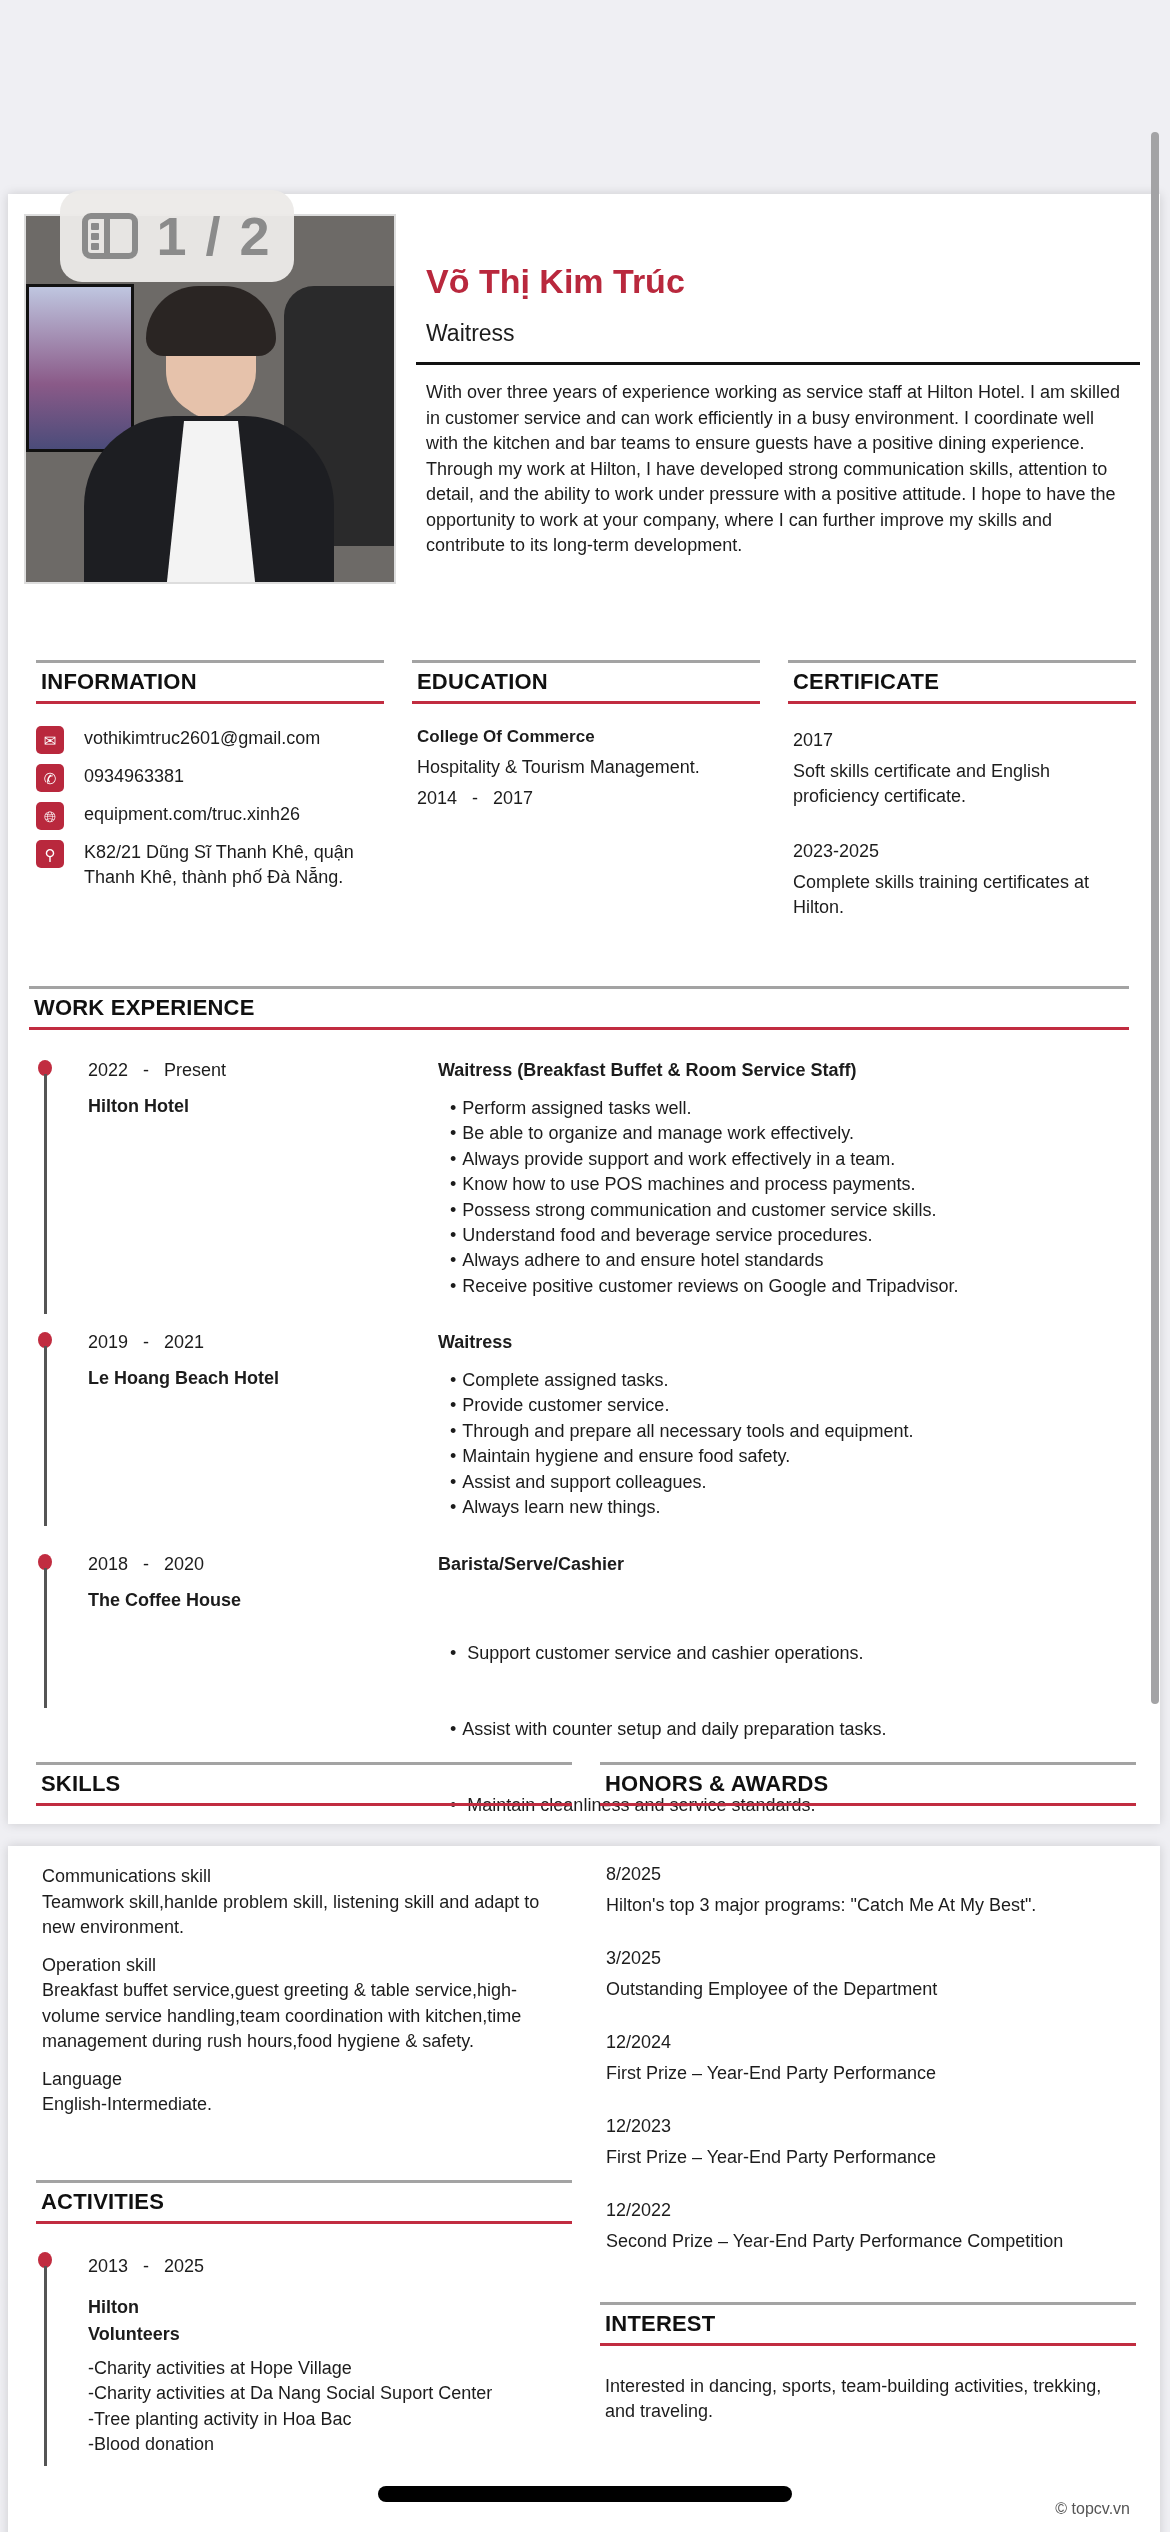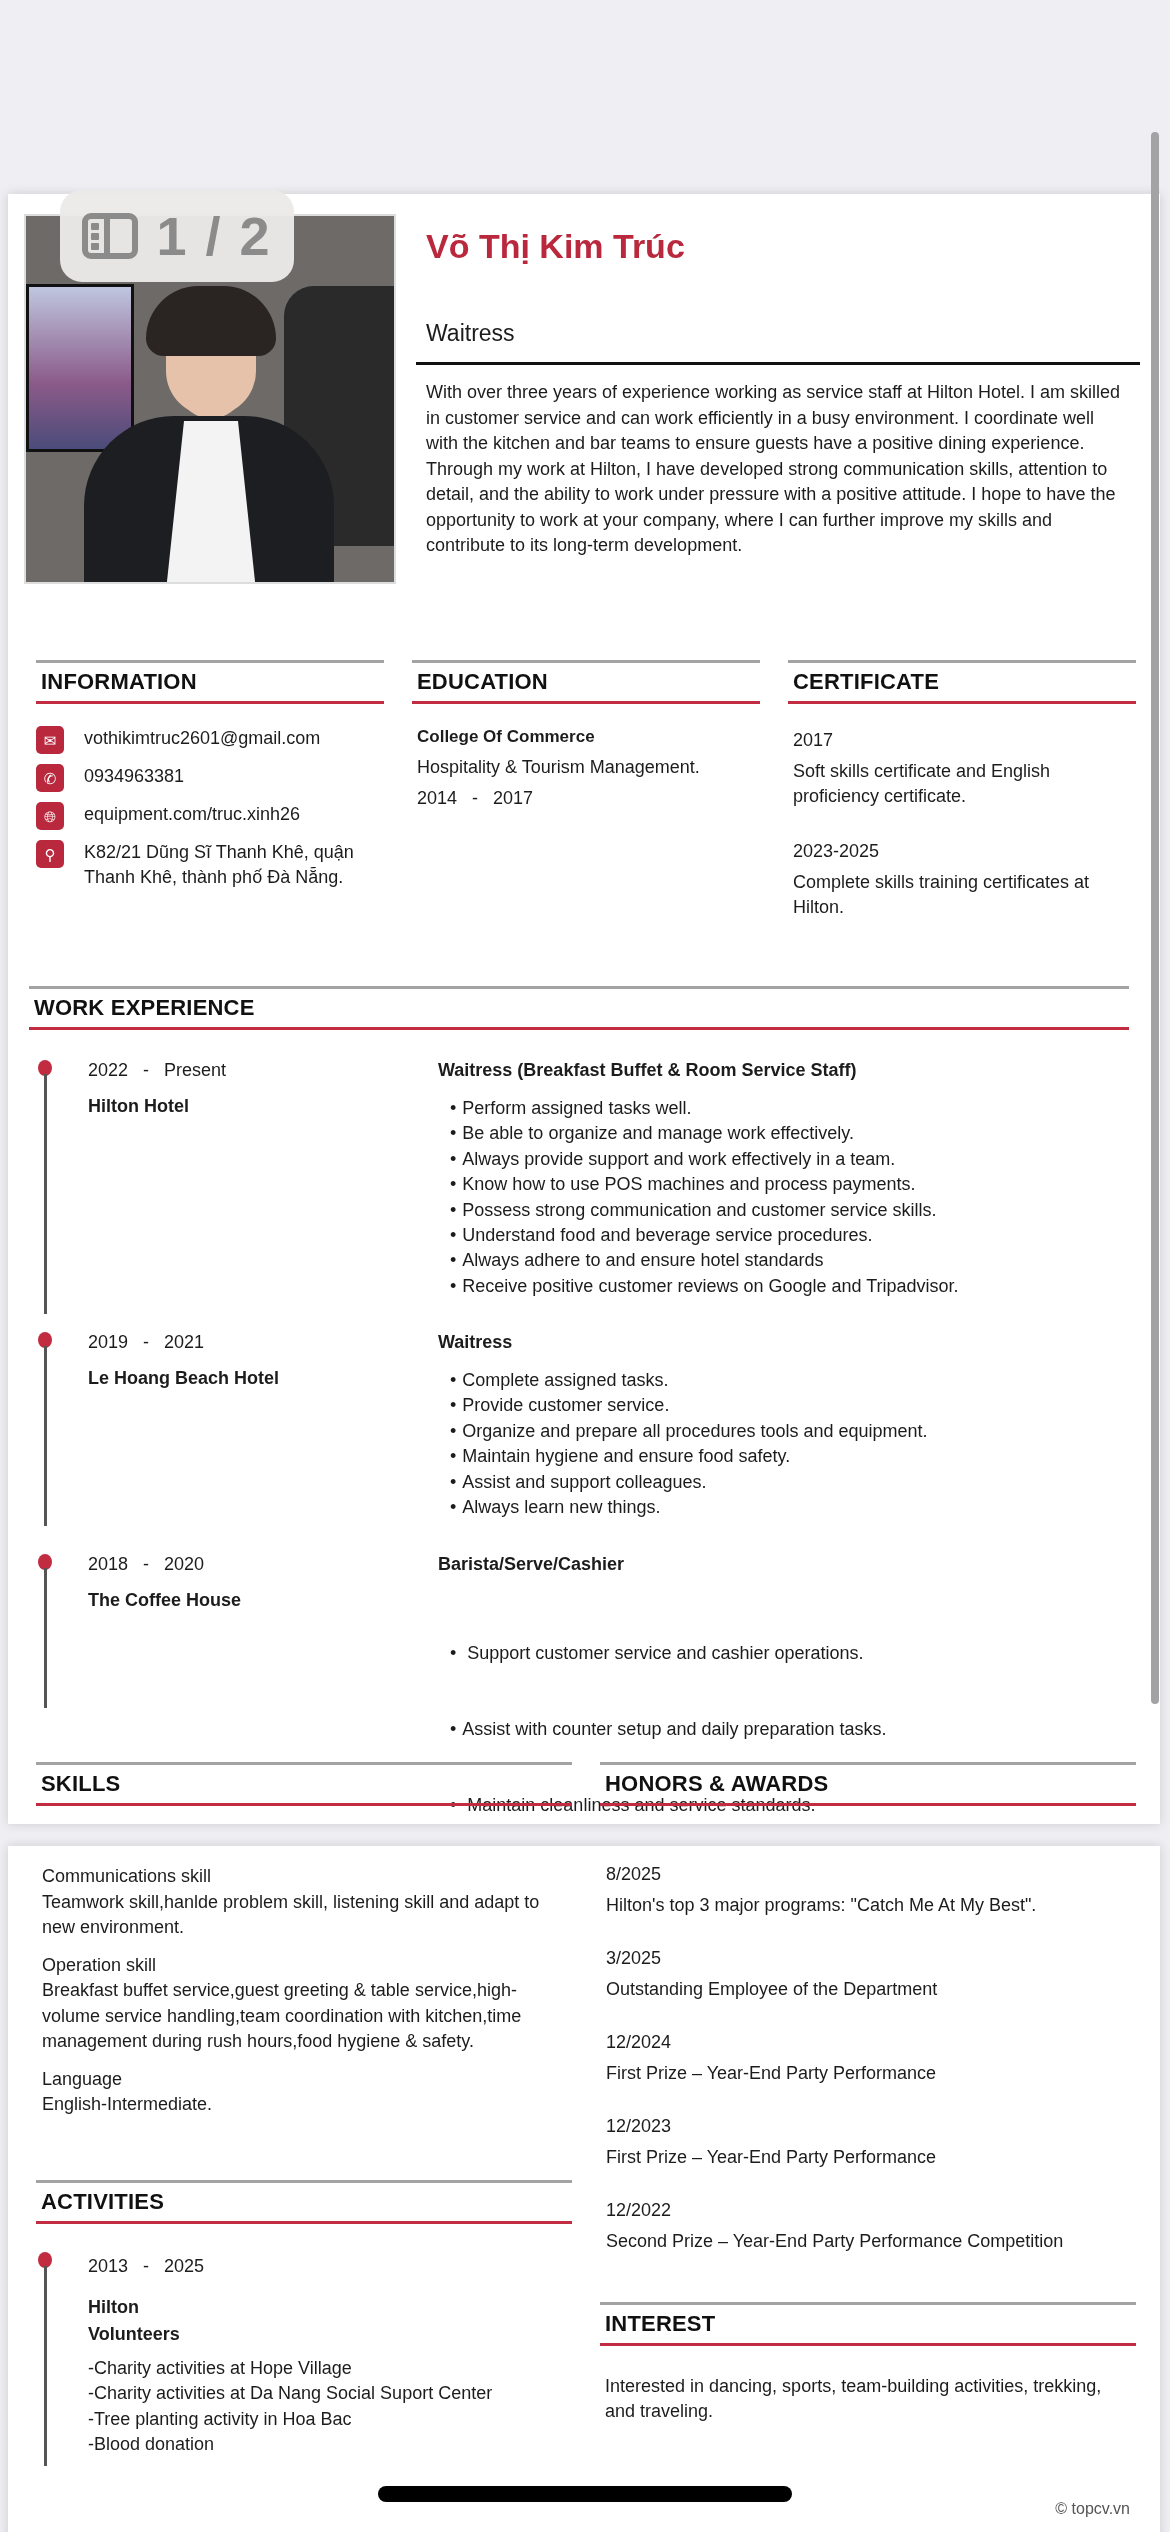--- a/index.html
+++ b/index.html
@@ -62,21 +62,21 @@
     overflow: hidden;
   }
   .photo .poster { position: absolute; left: 0; top: 68px; width: 108px; height: 168px; background: linear-gradient(180deg,#bfc6e0,#8a5a88 60%,#4b4c7a); border: 3px solid #111; }
   .photo .machine { position: absolute; right: 0; top: 70px; width: 110px; height: 260px; background: #2a2a2b; border-radius: 30px 0 0 10px; }
   .photo .jacket { position: absolute; left: 58px; top: 200px; width: 250px; height: 180px; background: #1d1e22; border-radius: 90px 90px 0 0; }
   .photo .shirt { position: absolute; left: 140px; top: 205px; width: 90px; height: 170px; background: #f3f3f3; clip-path: polygon(20% 0, 80% 0, 100% 100%, 0 100%); }
   .photo .hair { position: absolute; left: 120px; top: 70px; width: 130px; height: 70px; background: #2a2523; border-radius: 60px 60px 20px 20px; }
   .photo .face { position: absolute; left: 140px; top: 100px; width: 90px; height: 100px; background: #e6c2ab; border-radius: 40px 40px 45px 45px; }
 
   
-  .name { position: absolute; left: 418px; top: 33px; font-size: 34px; font-weight: bold; color: #b9283d; }
+  .name { position: absolute; left: 418px; top: 68px; font-size: 34px; font-weight: bold; color: #b9283d; }
   .job-title { position: absolute; left: 418px; top: 126px; font-size: 23px; color: #1c1c1c; }
   .header-rule { position: absolute; left: 408px; top: 168px; width: 724px; height: 3px; background: #111; }
   .summary { position: absolute; left: 418px; top: 186px; width: 700px; font-size: 18px; line-height: 25.5px; color: #1c1c1c; }
   .summary p { margin: 0; }
 
   
   .sec { position: absolute; }
   .sec-head {
     border-top: 3px solid #a3a3a3; border-bottom: 3px solid #c12c40;
     height: 44px; display: flex; align-items: center; padding-left: 5px;
@@ -209,21 +209,21 @@
 
   <div class="job" style="top:1138px; height:200px;">
     <div class="dot"></div>
     <div class="line" style="height:180px;"></div>
     <div class="dates" style="white-space:pre;text-align:right;">2019   -   2021</div>
     <div class="company">Le Hoang Beach Hotel</div>
     <div class="role">Waitress</div>
     <ul>
       <li>Complete assigned tasks.</li>
       <li>Provide customer service.</li>
-      <li>Organize and prepare all procedures tools and equipment.</li>
+      <li>Through and prepare all necessary tools and equipment.</li>
       <li>Maintain hygiene and ensure food safety.</li>
       <li>Assist and support colleagues.</li>
       <li>Always learn new things.</li>
     </ul>
   </div>
 
   <div class="job" style="top:1360px; height:160px;">
     <div class="dot"></div>
     <div class="line" style="height:140px;"></div>
     <div class="dates" style="white-space:pre;">2018   -   2020</div>

